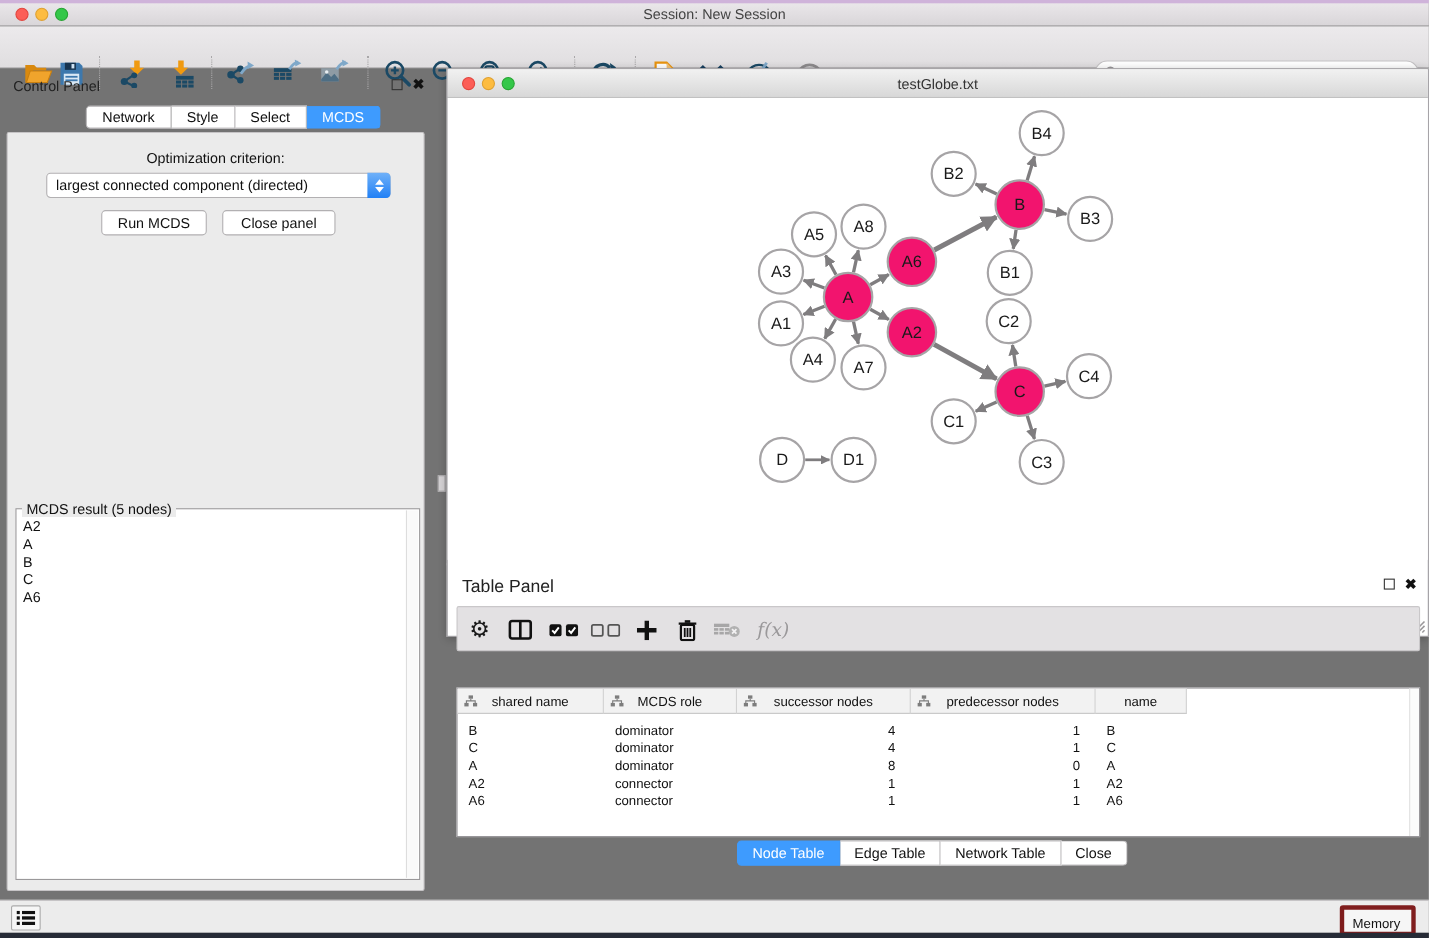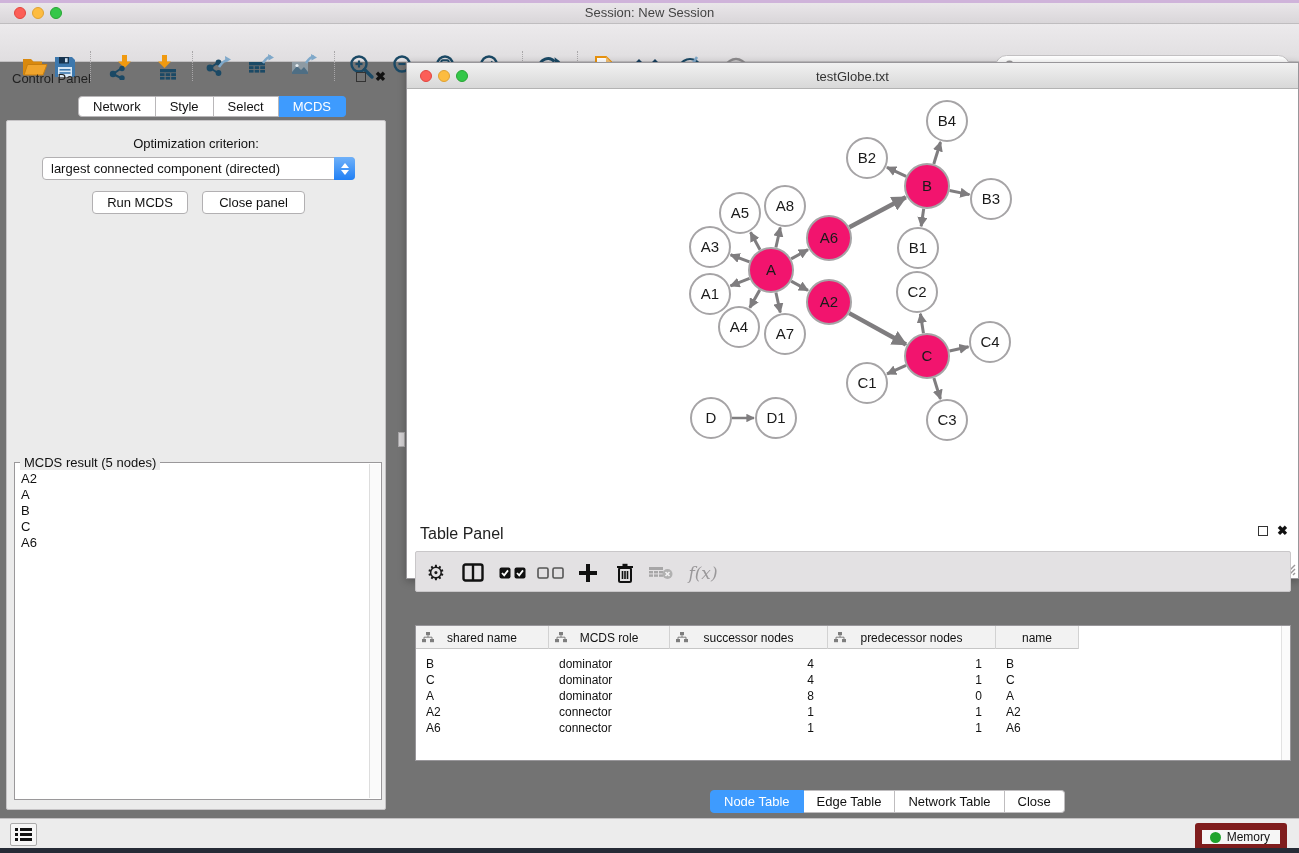--- a/index.html
+++ b/index.html
@@ -75,33 +75,33 @@
   .gear-glyph { font-size:21px; color:#1a1a1a; line-height:21px; }
   .node-table { position:absolute; left:415px; top:625px; width:876px; height:136px; background:#fff; border:1px solid #98969a; }
   .nt-scroll { position:absolute; right:0; top:0; width:9px; height:100%; border-left:1px solid #e2e2e2; background:#fbfbfb; }
   .nt-header { position:absolute; left:0; top:0; height:23px; background:#f2f2f2; border-bottom:1px solid #c6c6c6;
     display:flex; }
   .nt-hcell { position:relative; height:23px; border-right:1px solid #d2d2d2; display:flex; align-items:center; justify-content:center;
     gap:6px; font-size:12px; color:#111; }
   .nt-hcell .hicon { position:absolute; left:6px; top:6px; }
   .nt-row { position:absolute; left:0; height:16px; font-size:12px; color:#111; }
   .nt-cell { position:absolute; top:0; height:16px; line-height:16px; }
-  .tp-tabs { position:absolute; left:670px; top:790px; display:flex; height:23px;margin-left:40px; }
+  .tp-tabs { position:absolute; left:670px; top:764px; display:flex; height:23px; }
   .tp-tab { background:#fff; border:1px solid #bfbdbf; border-left:none; font-size:13px; color:#111;
     display:flex; align-items:center; padding:0 13px; cursor:pointer; }
   .tp-tab:first-child { border-left:1px solid #bfbdbf; border-radius:4px 0 0 4px; }
   .tp-tab.last { border-radius:0 4px 4px 0; }
   .tp-tab.active { background:#3e9bfe; color:#fff; border-color:#3e9bfe; }
 
   
   .statusbar { position:absolute; left:0; top:818px; width:1299px; height:30px; background:#ececec; border-top:1px solid #c2c0c2; }
   .status-list-btn { position:absolute; left:10px; top:4px; width:27px; height:23px; background:#f6f6f6;
     border:1px solid #ababab; border-radius:2px; display:flex; align-items:center; justify-content:center; cursor:pointer; }
   .memory-btn { position:absolute; right:12px; top:4px; height:28px; padding:0 10px 0 8px; background:#f6f6f6;
-    border:7px solid #7f1d1d; border-radius:3px; display:flex; align-items:center; gap:6px; font-size:12px; color:#111; cursor:pointer; }
+    border:4px solid #7f1d1d; border-radius:3px; display:flex; align-items:center; gap:6px; font-size:12px; color:#111; cursor:pointer;flex-direction:column; }
   .mem-dot { width:11px; height:11px; border-radius:50%; background:#1fa32c; }
   .desktop-strip { position:absolute; left:0; top:848px; width:1299px; height:5px; background:#262b36; }
 </style>
 </head>
 <body>
 
 <div id="app">
 
   <div class="titlebar">
     <div class="tl-dot tl-red" style="left:14px;"></div>

